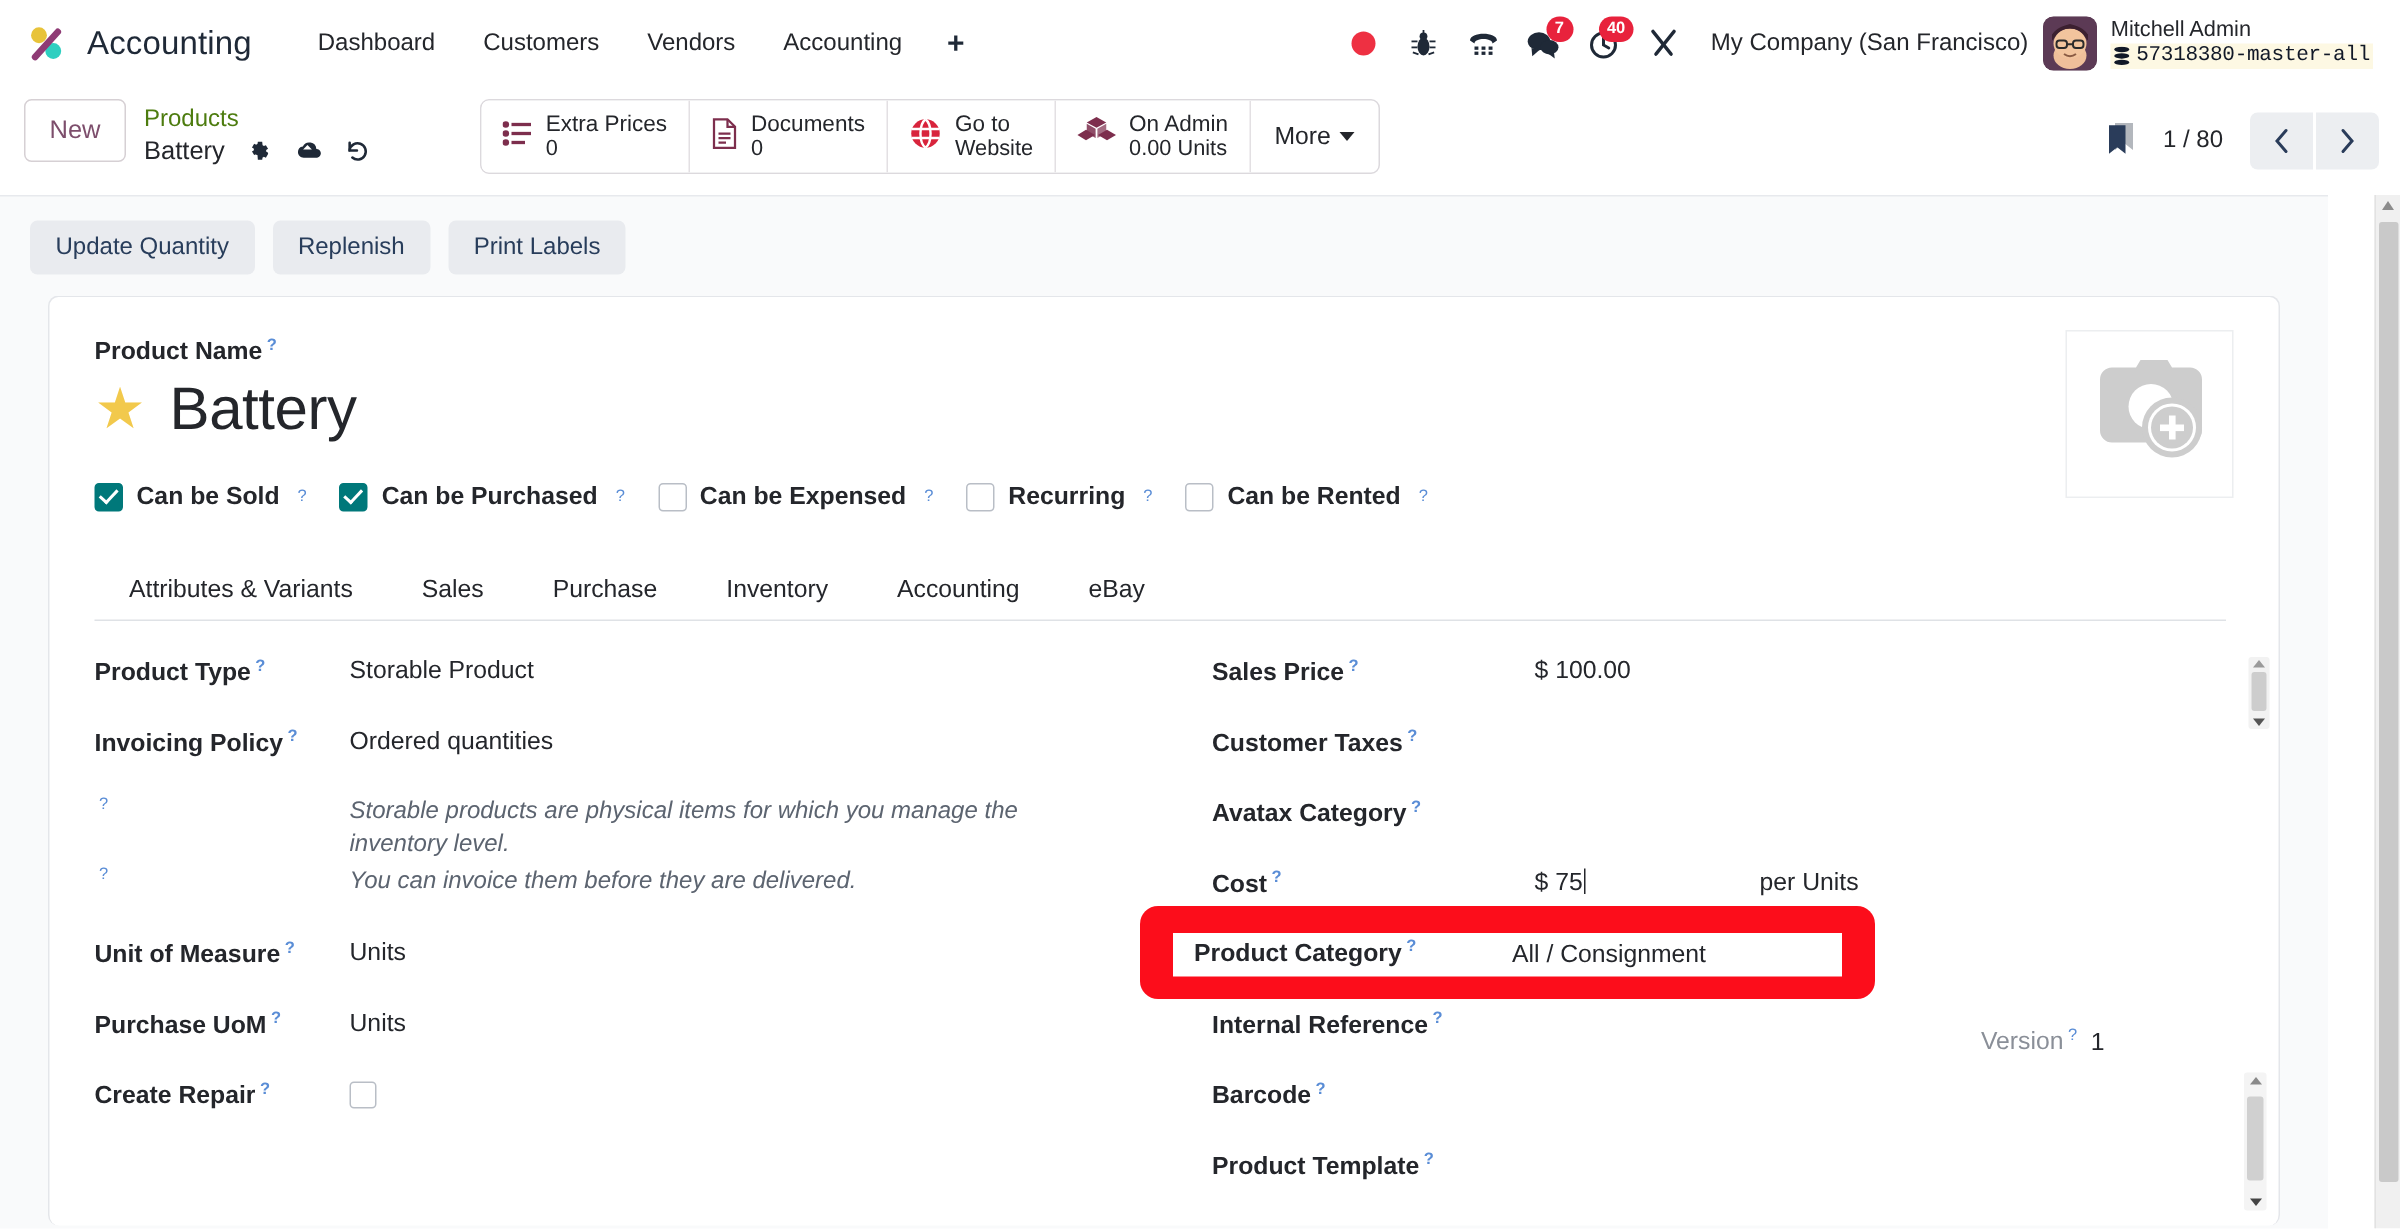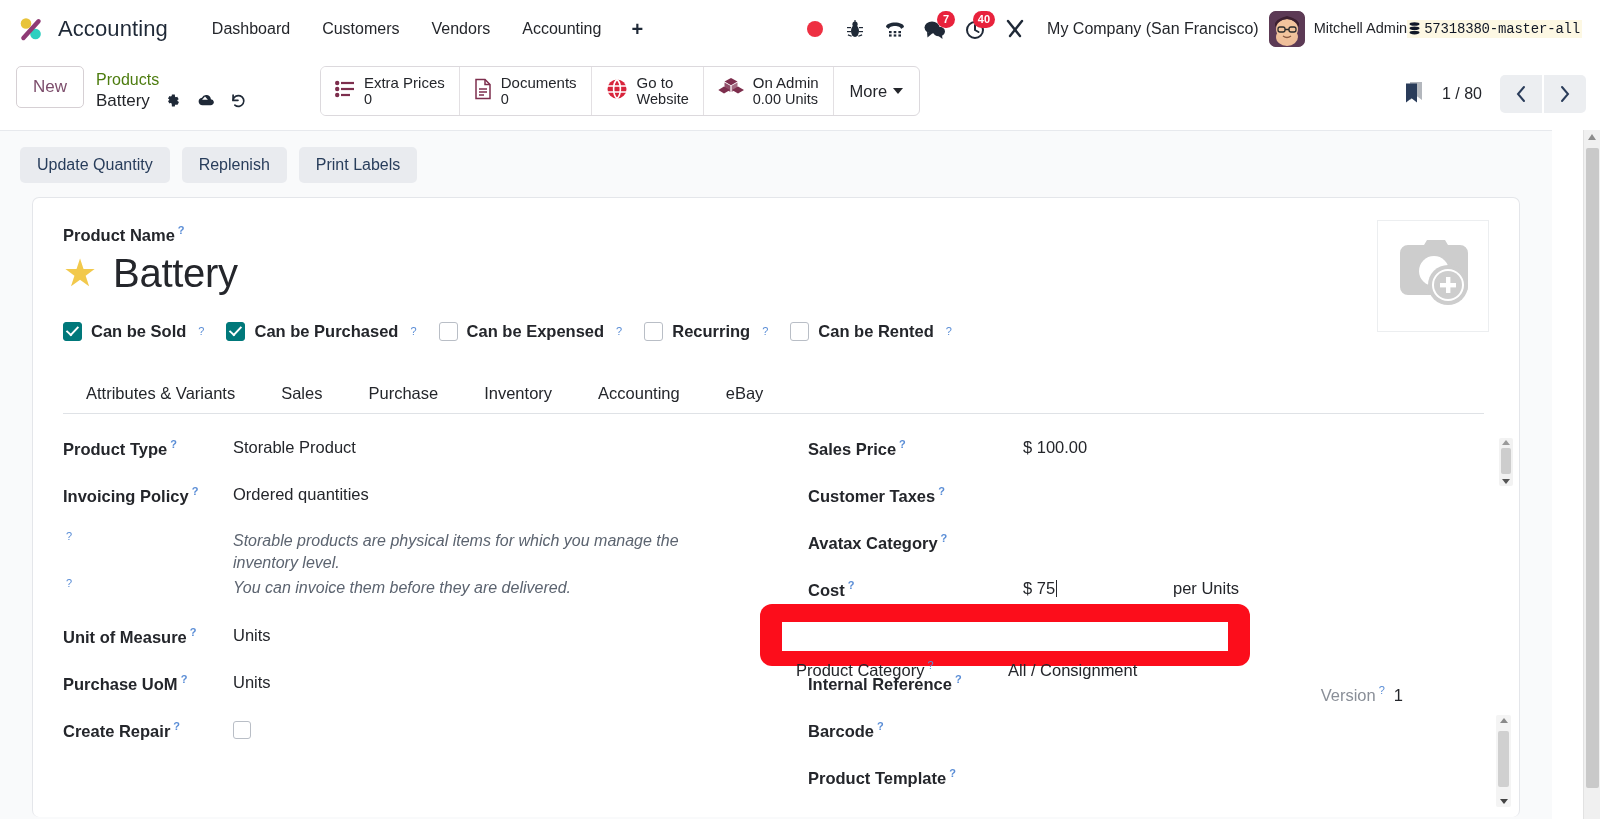--- a/index.html
+++ b/index.html
@@ -43,21 +43,21 @@
     background: #e8223c; color: #fff; border-radius: 999px;
     font-size: 11px; line-height: 1; padding: 3px 5px; min-width: 18px;
     text-align: center; font-weight: 600;
   }
   .company-name { font-size: 16px; color: #24262b; margin: 0 10px 0 12px; white-space: nowrap; cursor:pointer;}
   .user-box { display: flex; align-items: center; gap: 9px; cursor: pointer; padding-right: 4px;}
   .avatar {
     width: 36px; height: 36px; border-radius: 7px; overflow: hidden; display:block;
     background: #5b3a52;
   }
-  .user-text { display: flex; line-height: 1.18; justify-content: space-between; }
+  .user-text { display: flex; flex-direction: column; line-height: 1.18; justify-content: space-between; }
   .user-name { font-size: 14.5px; color: #24262b; }
   .user-db {
     font-size: 14px; color: #111827; font-family: "Liberation Mono", monospace;
     background: #fdf8e3; padding: 0 2px; display:flex; align-items:center; gap:4px;
     letter-spacing: -0.2px;
   }
 
   
   .control-panel {
     background: #ffffff; width: 1600px; padding: 8px 14px 10px 16px;
@@ -202,21 +202,21 @@
     background: #fc0d1b; border-radius: 12px; z-index: 20; pointer-events: none;
   }
   .hl-inner {
     position: absolute; left: 782px; top: 622px; width: 446px; height: 29px;
     background: #ffffff; z-index: 21;
   }
   .hl-content {
     position: absolute; left: 796px; top: 625px; z-index: 22;
     display: flex; align-items: baseline;
   }
-  .hl-label { width: 212px; font-size: 16.5px; color: #24262b; font-weight: normal; margin-top: 34px;}
+  .hl-label { width: 212px; font-size: 16.5px; color: #24262b; font-weight: bold;}
   .hl-value { font-size: 16.5px; color: #24262b; }
 
   
   .inner-scroll {
     position: absolute; right: 6px; top: 240px; width: 14px; height: 48px;
     background: #f2f2f2; border-radius: 2px; z-index: 10;
   }
   .inner-scroll .thumb { position:absolute; left:2px; top:10px; width:10px; height:26px; background:#cdcdcd; border-radius:2px;}
   .inner-scroll .ar { position:absolute; left:3px; width:0;height:0;border-left:4px solid transparent;border-right:4px solid transparent;}
   .inner-scroll .ar.up { top:2px; border-bottom:5px solid #9a9a9a;}

